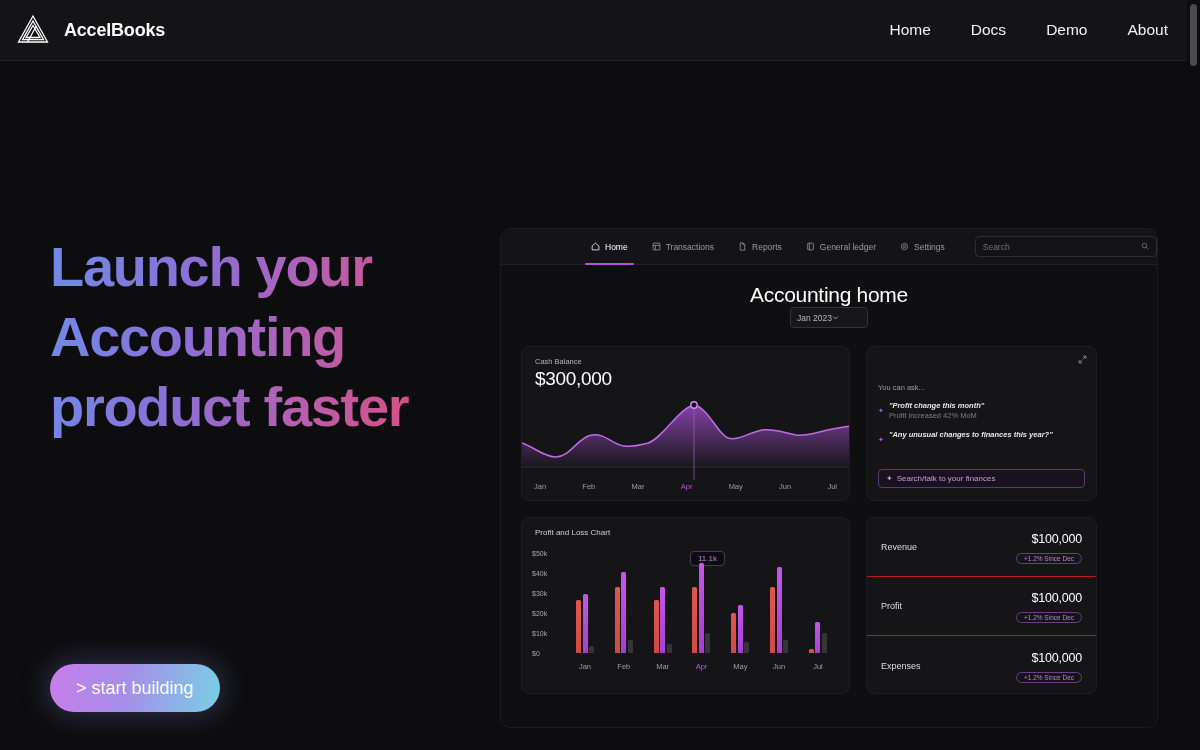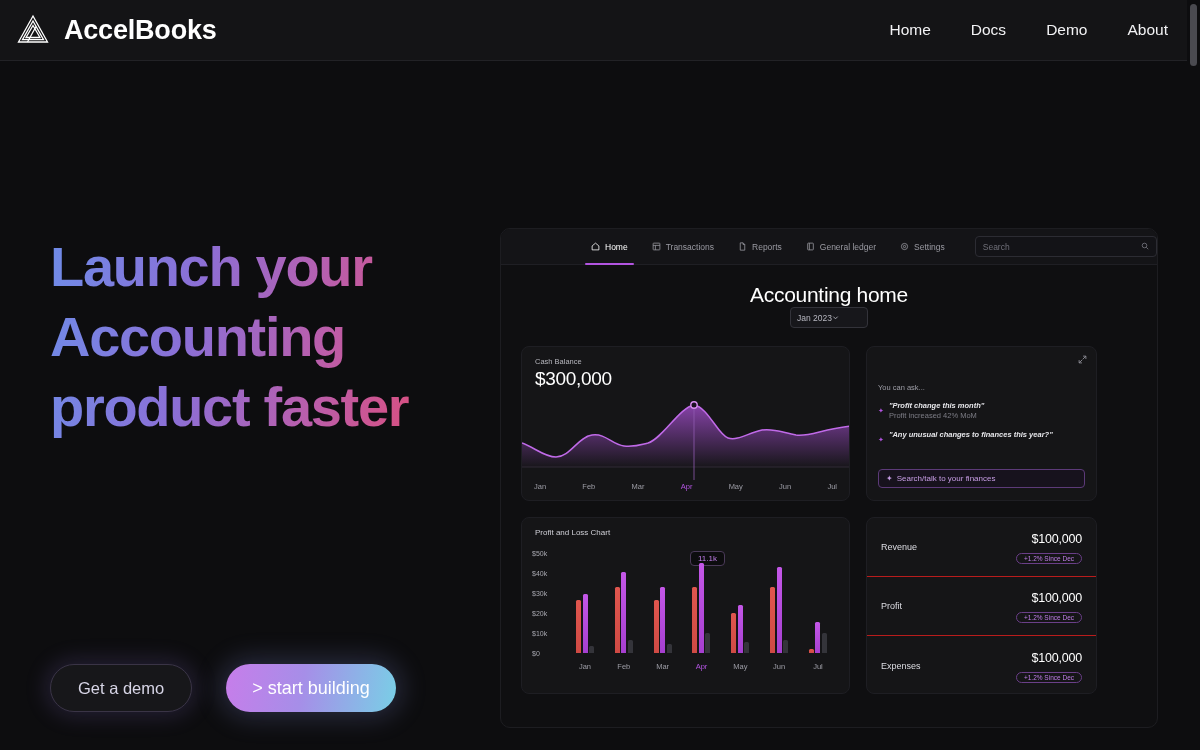--- a/index.html
+++ b/index.html
@@ -13,21 +13,21 @@
   
   .site-header {
     position: absolute; top: 0; left: 0; width: 1200px; height: 61px;
     background: #141416;
     border-bottom: 1px solid #222226;
     display: flex; align-items: center; justify-content: space-between;
     padding: 0 32px 0 16px;
   }
   .brand { display: flex; align-items: center; gap: 14px; }
   .brand-logo { width: 34px; height: 34px; display: block; }
-  .brand-name { color: #ffffff; font-size: 27px; font-weight: bold; letter-spacing: -0.2px; }
+  .brand-name { color: #ffffff; font-size: 18px; font-weight: bold; letter-spacing: -0.2px; }
   .site-nav { display: flex; align-items: center; gap: 40px; }
   .site-nav a { color: #f2f2f4; font-size: 15.5px; text-decoration: none; }
 
   
   .hero-copy { position: absolute; left: 50px; top: 232px; width: 420px; }
   .hero-title {
     font-size: 56px; line-height: 70px; font-weight: bold; letter-spacing: -1.3px;
     background: linear-gradient(100deg, #6f8ce8 0%, #8b6fd6 34%, #b85fae 62%, #e8486a 100%);
     -webkit-background-clip: text; background-clip: text; color: transparent;
     -webkit-text-fill-color: transparent;
@@ -184,21 +184,20 @@
   </nav>
 </header>
 
 <section class="hero-copy">
   <h1 class="hero-title">Launch your
 Accounting
 product faster</h1>
 </section>
 
 <div class="hero-actions">
-  <button class="btn-demo">Get a demo</button>
   <button class="btn-build">&gt; start building</button>
 </div>
 
 <div class="app-mock">
 
   <div class="app-topbar">
     <div class="app-tab active">
       <span>
         <svg viewBox="0 0 16 16" fill="none" stroke="currentColor" stroke-width="1.4">
             <path d="M2 7 L8 2 L14 7 V14 H2 Z"></path>

